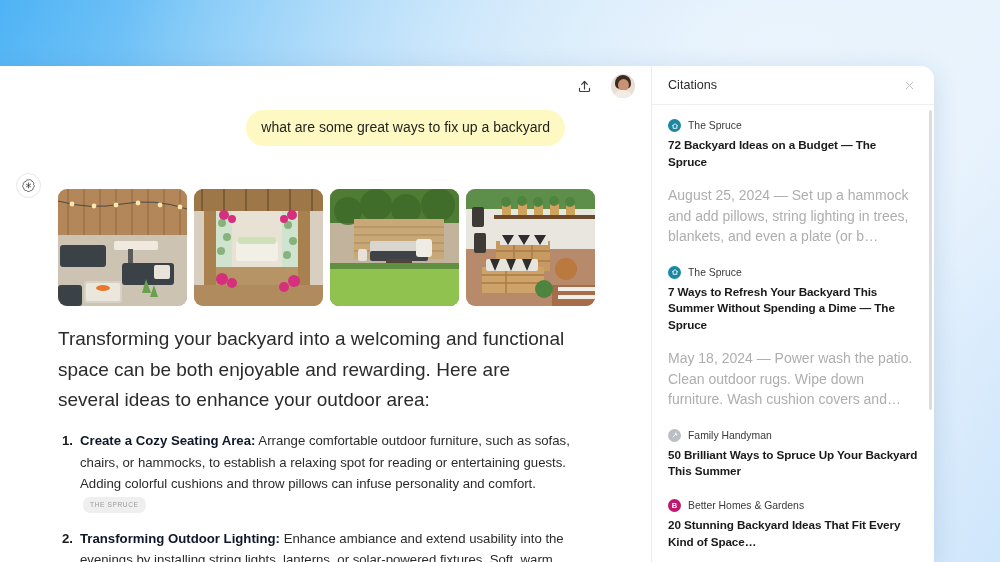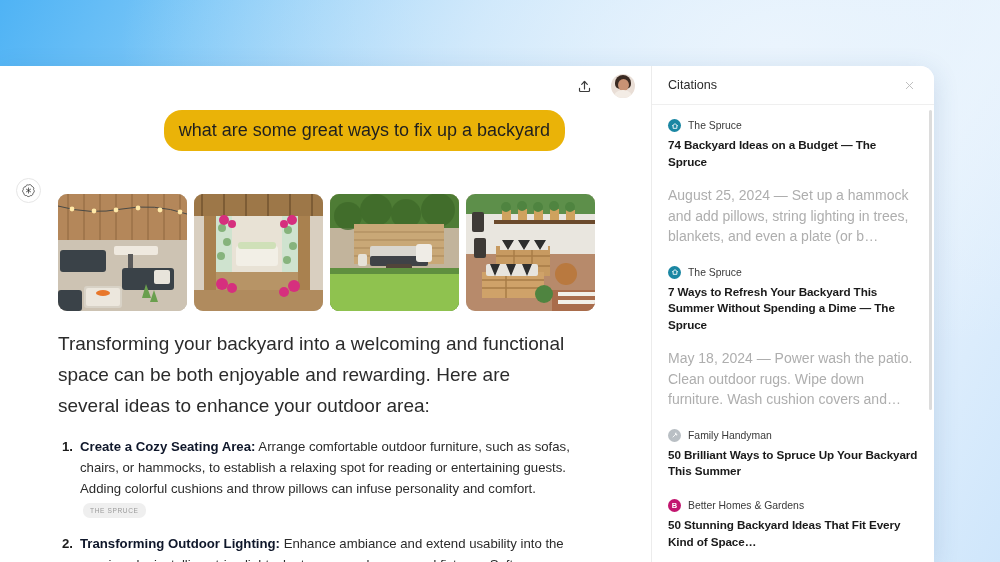--- a/index.html
+++ b/index.html
@@ -80,23 +80,23 @@
     border-radius: 10px 10px 0 0; background: #f3ece5;
   }
 
   
   #user-msg-row {
     display: flex;
     justify-content: flex-end;
     padding: 4px 86px 0 0;
   }
   #user-bubble {
-    background: #eab308;
+    background: #fef9c3;
     color: #1f1f1f;
-    font-size: 18px;
+    font-size: 14px;
     line-height: 1.35;
     padding: 8px 15px 9px;
     border-radius: 18px;
     max-width: 420px;
   }
 
   
   #assistant-block {
     display: flex;
     padding: 26px 0 0 16px;
@@ -518,21 +518,21 @@
         <div class="cit-item">
           <div class="cit-src">
             <span class="src-badge" style="background:#1b87a3">
               <svg width="8" height="8" viewBox="0 0 24 24" fill="none" stroke="#fff" stroke-width="2.6" stroke-linecap="round" stroke-linejoin="round">
                 <path d="M4 11.5 12 5l8 6.5"></path>
                   <path d="M6.5 11v8h11v-8"></path>
               </svg>
             </span>
             <span class="src-name">The Spruce</span>
           </div>
-          <div class="cit-headline">74 Backyard Ideas on a Budget — The Spruce</div>
+          <div class="cit-headline">72 Backyard Ideas on a Budget — The Spruce</div>
           <div class="cit-snippet">August 25, 2024 — Set up a hammock and add pillows, string lighting in trees, blankets, and even a plate (or b…</div>
         </div>
 
         <div class="cit-item">
           <div class="cit-src">
             <span class="src-badge" style="background:#1b87a3">
               <svg width="8" height="8" viewBox="0 0 24 24" fill="none" stroke="#fff" stroke-width="2.6" stroke-linecap="round" stroke-linejoin="round">
                 <path d="M4 11.5 12 5l8 6.5"></path>
                   <path d="M6.5 11v8h11v-8"></path>
               </svg>
@@ -554,21 +554,21 @@
             <span class="src-name">Family Handyman</span>
           </div>
           <div class="cit-headline">50 Brilliant Ways to Spruce Up Your Backyard This Summer</div>
         </div>
 
         <div class="cit-item">
           <div class="cit-src">
             <span class="src-badge" style="background:#c2166f">B</span>
             <span class="src-name">Better Homes &amp; Gardens</span>
           </div>
-          <div class="cit-headline">50 Stunning Backyard Ideas That Fit Every Kind of Space…</div>
+          <div class="cit-headline">20 Stunning Backyard Ideas That Fit Every Kind of Space…</div>
           <div class="cit-snippet">May 7, 2024 — Whether you’re looking for patio suggestions, outdoor dining, or a fun space to relax wi…</div>
         </div>
 
       </div>
 
       <div id="cit-scrollbar"></div>
     </div>
 
   </div>
 </div>

